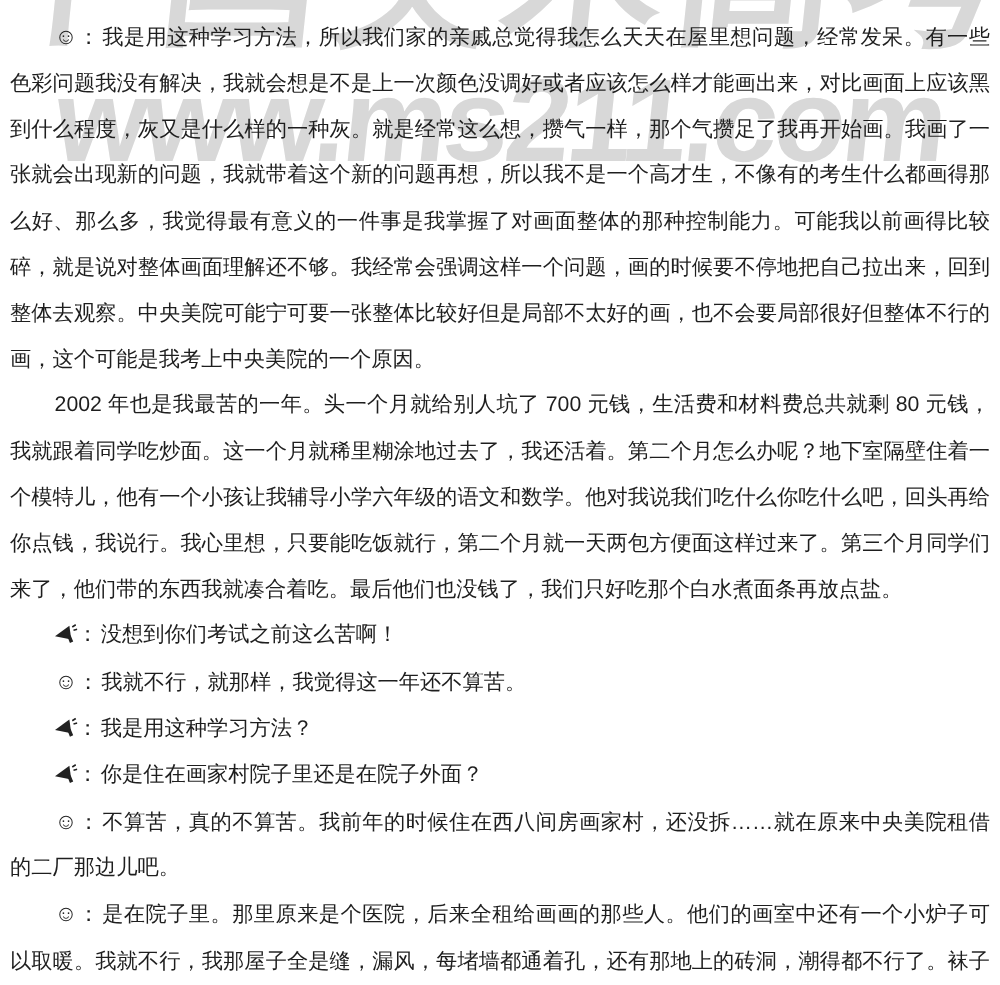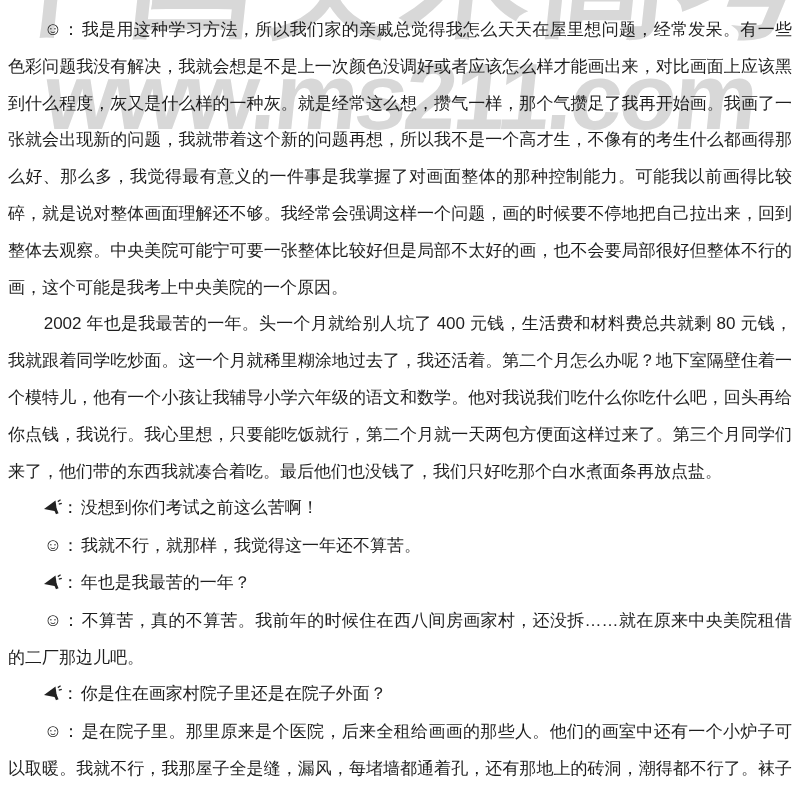--- a/index.html
+++ b/index.html
@@ -82,40 +82,40 @@
 
 <div class="page">
 
   <div class="wm wm-cn">中国美术高考</div>
   <div class="wm wm-url">www.ms211.com</div>
 
   <div class="content">
 
     <p class="para"><span class="icon-wrap smiley">☺</span><span class="lead">：</span><span>我是用这种学习方法，所以我们家的亲戚总觉得我怎么天天在屋里想问题，经常发呆。有一些色彩问题我没有解决，我就会想是不是上一次颜色没调好或者应该怎么样才能画出来，对比画面上应该黑到什么程度，灰又是什么样的一种灰。就是经常这么想，攒气一样，那个气攒足了我再开始画。我画了一张就会出现新的问题，我就带着这个新的问题再想，所以我不是一个高才生，不像有的考生什么都画得那么好、那么多，我觉得最有意义的一件事是我掌握了对画面整体的那种控制能力。可能我以前画得比较碎，就是说对整体画面理解还不够。我经常会强调这样一个问题，画的时候要不停地把自己拉出来，回到整体去观察。中央美院可能宁可要一张整体比较好但是局部不太好的画，也不会要局部很好但整体不行的画，这个可能是我考上中央美院的一个原因。</span></p>
 
-    <p class="para"><span>2002 年也是我最苦的一年。头一个月就给别人坑了 400 元钱，生活费和材料费总共就剩 80 元钱，我就跟着同学吃炒面。这一个月就稀里糊涂地过去了，我还活着。第二个月怎么办呢？地下室隔壁住着一个模特儿，他有一个小孩让我辅导小学六年级的语文和数学。他对我说我们吃什么你吃什么吧，回头再给你点钱，我说行。我心里想，只要能吃饭就行，第二个月就一天两包方便面这样过来了。第三个月同学们来了，他们带的东西我就凑合着吃。最后他们也没钱了，我们只好吃那个白水煮面条再放点盐。</span></p>
+    <p class="para"><span>2002 年也是我最苦的一年。头一个月就给别人坑了 700 元钱，生活费和材料费总共就剩 80 元钱，我就跟着同学吃炒面。这一个月就稀里糊涂地过去了，我还活着。第二个月怎么办呢？地下室隔壁住着一个模特儿，他有一个小孩让我辅导小学六年级的语文和数学。他对我说我们吃什么你吃什么吧，回头再给你点钱，我说行。我心里想，只要能吃饭就行，第二个月就一天两包方便面这样过来了。第三个月同学们来了，他们带的东西我就凑合着吃。最后他们也没钱了，我们只好吃那个白水煮面条再放点盐。</span></p>
 
     <p class="para"><span class="icon-wrap mega"><svg width="18" height="16" viewBox="0 0 18 16">
             <polygon points="0,10 11.5,1.5 13,12.5" fill="#222"></polygon>
             <rect x="10.8" y="9.5" width="2.8" height="5.5" transform="rotate(-22 12.2 12.2)" fill="#222"></rect>
             <path d="M13.8 2.6 L16.6 0.8 M14.8 5.2 L17.8 4.4" stroke="#222" stroke-width="1.3" fill="none"></path>
           </svg></span><span class="lead">：</span><span>没想到你们考试之前这么苦啊！</span></p>
 
     <p class="para"><span class="icon-wrap smiley">☺</span><span class="lead">：</span><span>我就不行，就那样，我觉得这一年还不算苦。</span></p>
 
     <p class="para"><span class="icon-wrap mega"><svg width="18" height="16" viewBox="0 0 18 16">
             <polygon points="0,10 11.5,1.5 13,12.5" fill="#222"></polygon>
             <rect x="10.8" y="9.5" width="2.8" height="5.5" transform="rotate(-22 12.2 12.2)" fill="#222"></rect>
             <path d="M13.8 2.6 L16.6 0.8 M14.8 5.2 L17.8 4.4" stroke="#222" stroke-width="1.3" fill="none"></path>
-          </svg></span><span class="lead">：</span><span>年也是我最苦的一年？</span></p>
-
-    <p class="para"><span class="icon-wrap smiley">☺</span><span class="lead">：</span><span>不算苦，真的不算苦。我前年的时候住在西八间房画家村，还没拆……就在原来中央美院租借的二厂那边儿吧。</span></p>
+          </svg></span><span class="lead">：</span><span>我是用这种学习方法？</span></p>
 
     <p class="para"><span class="icon-wrap mega"><svg width="18" height="16" viewBox="0 0 18 16">
             <polygon points="0,10 11.5,1.5 13,12.5" fill="#222"></polygon>
             <rect x="10.8" y="9.5" width="2.8" height="5.5" transform="rotate(-22 12.2 12.2)" fill="#222"></rect>
             <path d="M13.8 2.6 L16.6 0.8 M14.8 5.2 L17.8 4.4" stroke="#222" stroke-width="1.3" fill="none"></path>
           </svg></span><span class="lead">：</span><span>你是住在画家村院子里还是在院子外面？</span></p>
 
+    <p class="para"><span class="icon-wrap smiley">☺</span><span class="lead">：</span><span>不算苦，真的不算苦。我前年的时候住在西八间房画家村，还没拆……就在原来中央美院租借的二厂那边儿吧。</span></p>
+
     <p class="para"><span class="icon-wrap smiley">☺</span><span class="lead">：</span><span>是在院子里。那里原来是个医院，后来全租给画画的那些人。他们的画室中还有一个小炉子可以取暖。我就不行，我那屋子全是缝，漏风，每堵墙都通着孔，还有那地上的砖洞，潮得都不行了。袜子洗</span></p>
 
   </div>
 </div>
 
 </body></html>

